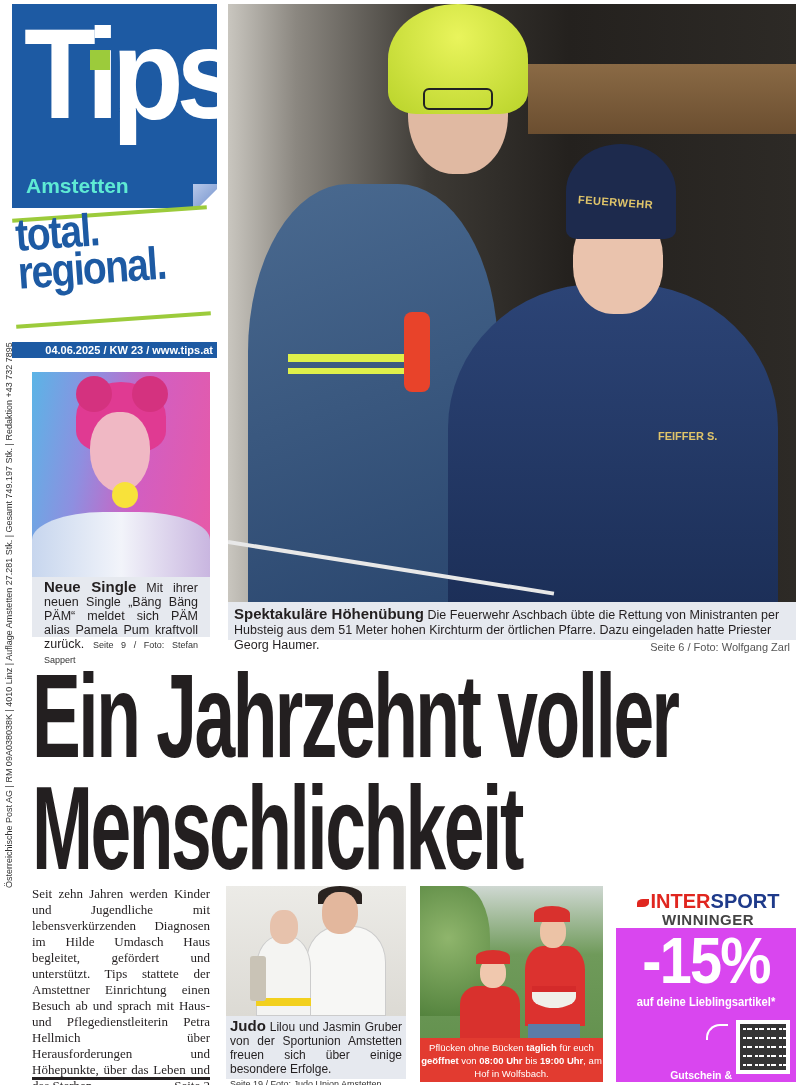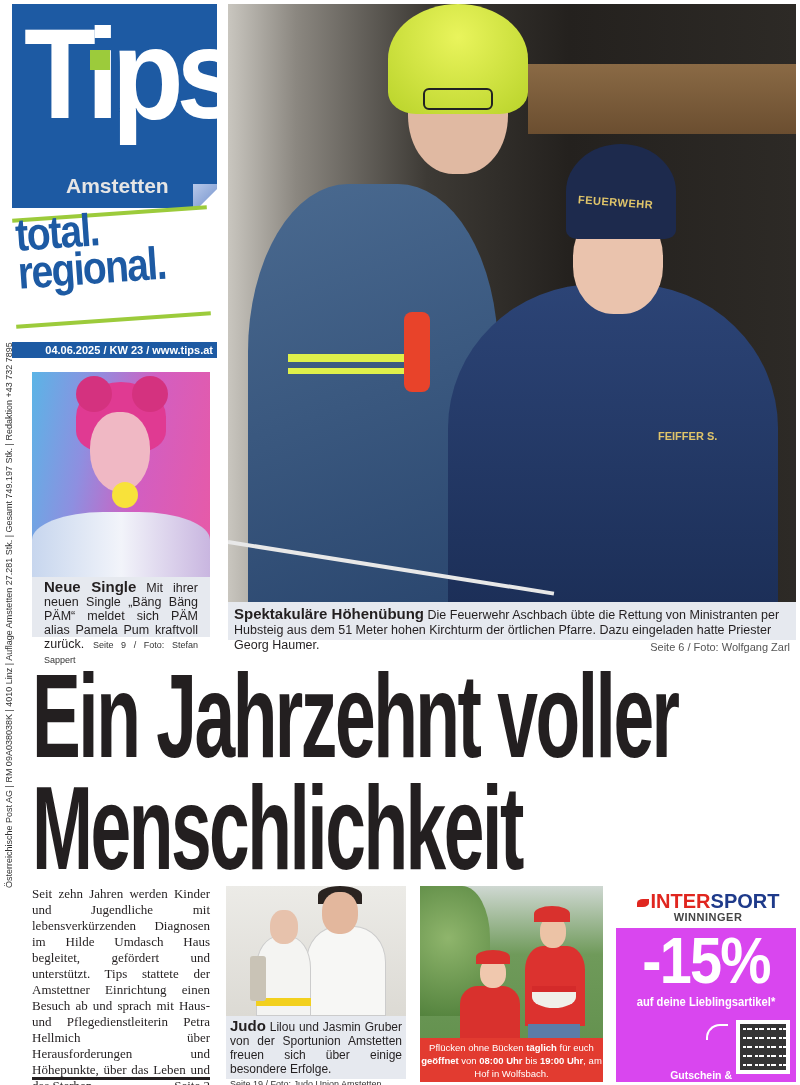--- a/index.html
+++ b/index.html
@@ -3,21 +3,21 @@
 <meta charset="utf-8">
 <style>
   * { box-sizing: border-box; margin: 0; padding: 0; }
   body { width: 800px; height: 1085px; background: #ffffff; position: relative; overflow: hidden; font-family: "Liberation Sans", sans-serif; color: #231f20; }
   .abs { position: absolute; }
 
   
   .logo-box { left: 12px; top: 4px; width: 205px; height: 204px; background: #1d5aa3; overflow: hidden; }
   .logo-tips { position: absolute; left: 12px; top: 6px; font-family: "Liberation Sans", sans-serif; font-weight: 900; font-size: 128px; letter-spacing: -8px; color: #ffffff; line-height: 1; transform: scaleX(0.92); transform-origin: left top; }
   .logo-dot { position: absolute; left: 78px; top: 46px; width: 20px; height: 20px; background: #9ccb3b; }
-  .logo-city { position: absolute; left: 14px; top: 170px; font-weight: bold; font-size: 21px; color: #e5e5e5; margin-left: 40px; }
+  .logo-city { position: absolute; left: 14px; top: 170px; font-weight: bold; font-size: 21px; color: #5eead4; }
   .logo-curl2 { position: absolute; right: 0; bottom: 0; width: 24px; height: 24px; background: linear-gradient(135deg, #b8c9ea 0%, #8fa8d8 60%, #ffffff 61%); }
 
   .slogan-line1 { left: 12px; top: 212px; width: 195px; height: 4px; background: #9ccb3b; transform: rotate(-4deg); }
   .slogan-line2 { left: 16px; top: 318px; width: 195px; height: 4px; background: #9ccb3b; transform: rotate(-4deg); }
   .slogan { left: 14px; top: 216px; width: 210px; color: #1d5aa3; font-weight: 900; font-size: 46px; line-height: 38px; letter-spacing: -2px; transform: rotate(-4deg) scaleX(0.85); transform-origin: left top; font-family: "Liberation Sans", sans-serif; }
 
   .dateline { left: 12px; top: 342px; width: 205px; height: 16px; background: #1d5aa3; color: #ffffff; font-size: 11px; font-weight: bold; text-align: right; padding-right: 4px; line-height: 16px; }
 
   
   .imprint { left: 4px; top: 888px; width: 8px; height: 8px; }
@@ -89,21 +89,21 @@
   .berry-bowl { position: absolute; left: 112px; top: 100px; width: 44px; height: 22px; background: #f0efe9; border-radius: 0 0 50% 50%; border-top: 6px solid #d42a2a; }
   .berry-jeans { position: absolute; left: 108px; top: 138px; width: 52px; height: 30px; background: #5b7ca8; }
   .berry-caption { position: absolute; left: 0; top: 152px; width: 183px; height: 44px; background: #e23b30; color: #ffffff; font-size: 9.5px; line-height: 13px; text-align: center; padding-top: 3px; }
 
   
   .isport-logo { left: 622px; top: 891px; width: 172px; text-align: center; }
   .isport-brand { font-size: 20px; font-weight: bold; line-height: 20px; }
   .isport-brand .red { color: #e0261f; }
   .isport-brand .blue { color: #1e3a8a; }
   .isport-mark { display: inline-block; width: 12px; height: 8px; background: #e0261f; border-radius: 50% 0 50% 0; margin-right: 2px; vertical-align: middle; }
-  .isport-sub { font-size: 11px; font-weight: bold; color: #444; letter-spacing: 0.5px; }
+  .isport-sub { font-size: 15px; font-weight: bold; color: #444; letter-spacing: 0.5px; }
   .isport-box { left: 616px; top: 928px; width: 180px; height: 154px; background: #d946ef; color: #ffffff; }
   .isport-pct { position: absolute; left: 0; top: -2px; width: 180px; text-align: center; font-size: 64px; font-weight: bold; line-height: 70px; letter-spacing: -2px; transform: scaleX(0.9); }
   .isport-tag { position: absolute; left: 0; top: 66px; width: 180px; text-align: center; font-size: 13px; font-weight: bold; transform: scaleX(0.86); }
   .isport-arrow { position: absolute; left: 90px; top: 96px; width: 22px; height: 16px; border-top: 2px solid #fff; border-left: 2px solid #fff; border-radius: 14px 0 0 0; }
   .isport-cta { position: absolute; left: 50px; top: 114px; width: 66px; text-align: right; font-size: 10.5px; line-height: 14px; font-weight: bold; margin-top: 26px; }
   .isport-qr { position: absolute; left: 120px; top: 92px; width: 54px; height: 54px; background: #ffffff; padding: 4px; }
   .qr-inner { width: 100%; height: 100%; background:
       linear-gradient(90deg, #111 25%, transparent 25%, transparent 50%, #111 50%, #111 62%, transparent 62%) 0 0/12px 12px,
       linear-gradient(0deg, #111 30%, transparent 30%, transparent 60%, #111 60%) 0 0/9px 9px; opacity: 0.85; }
 </style>

